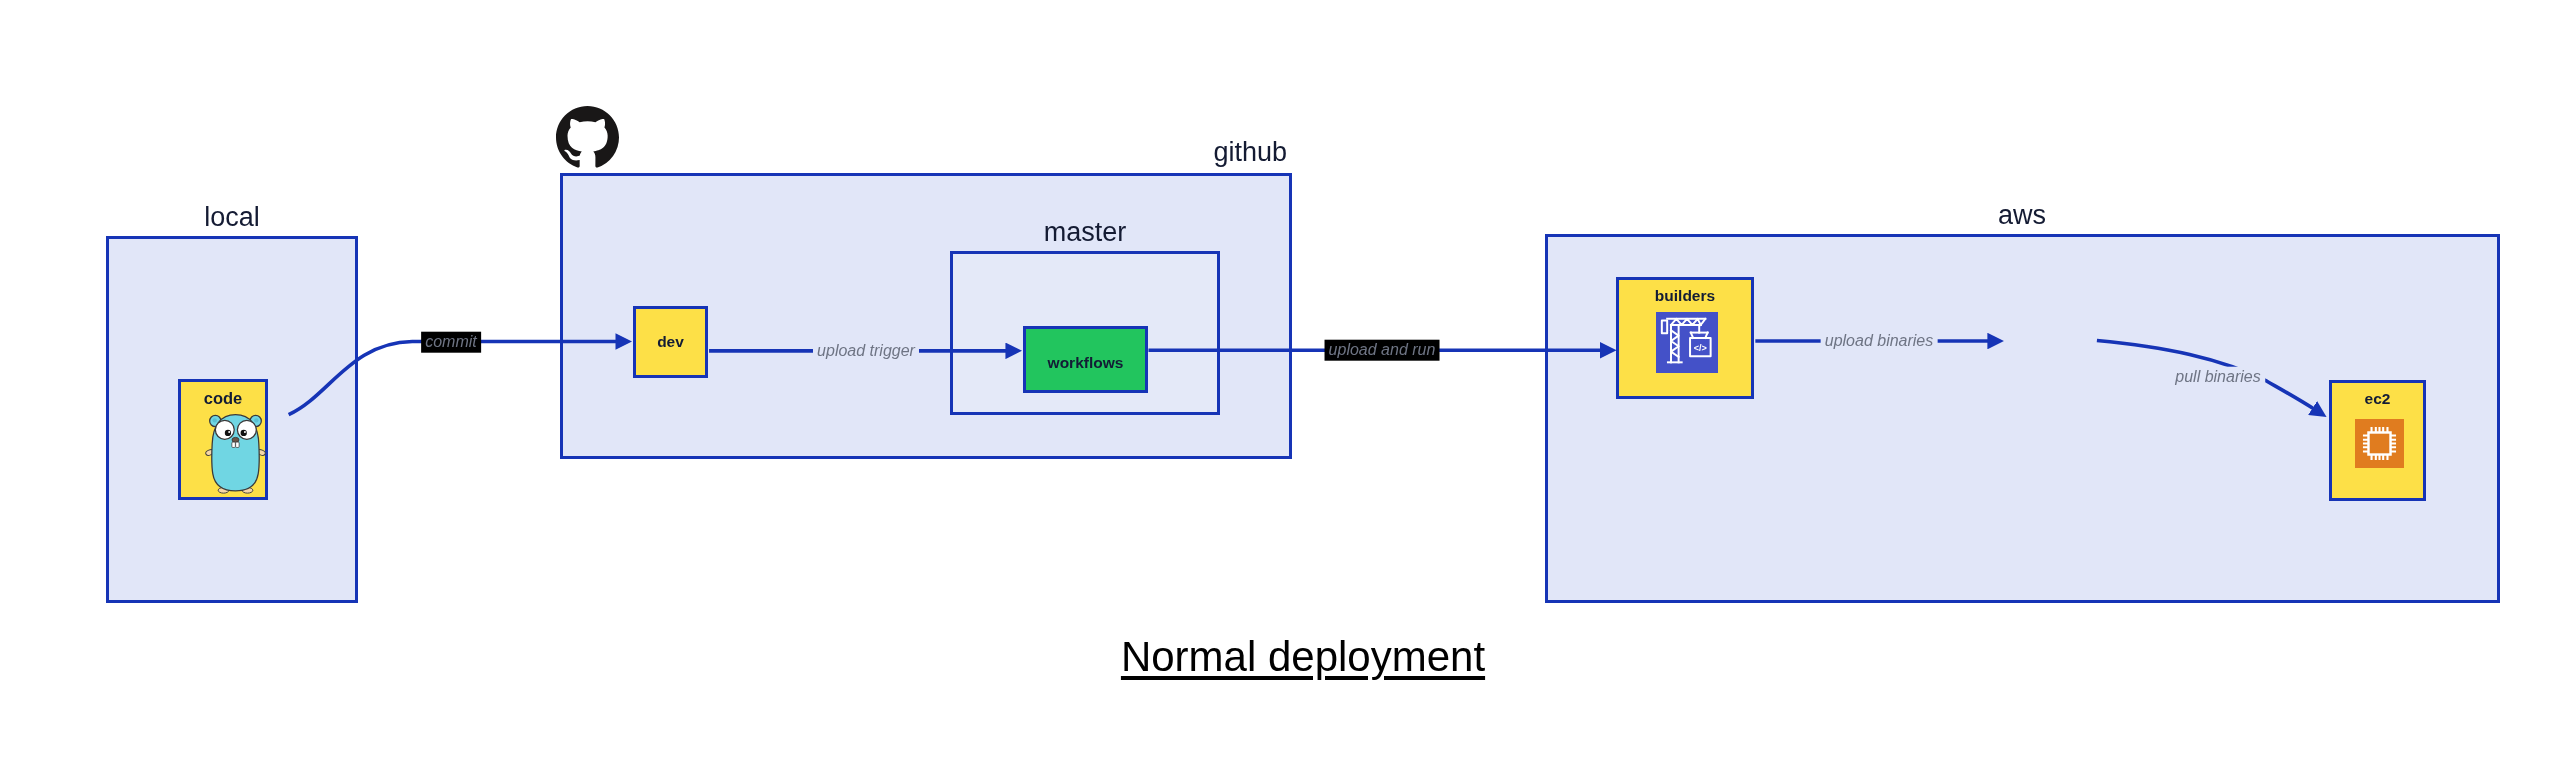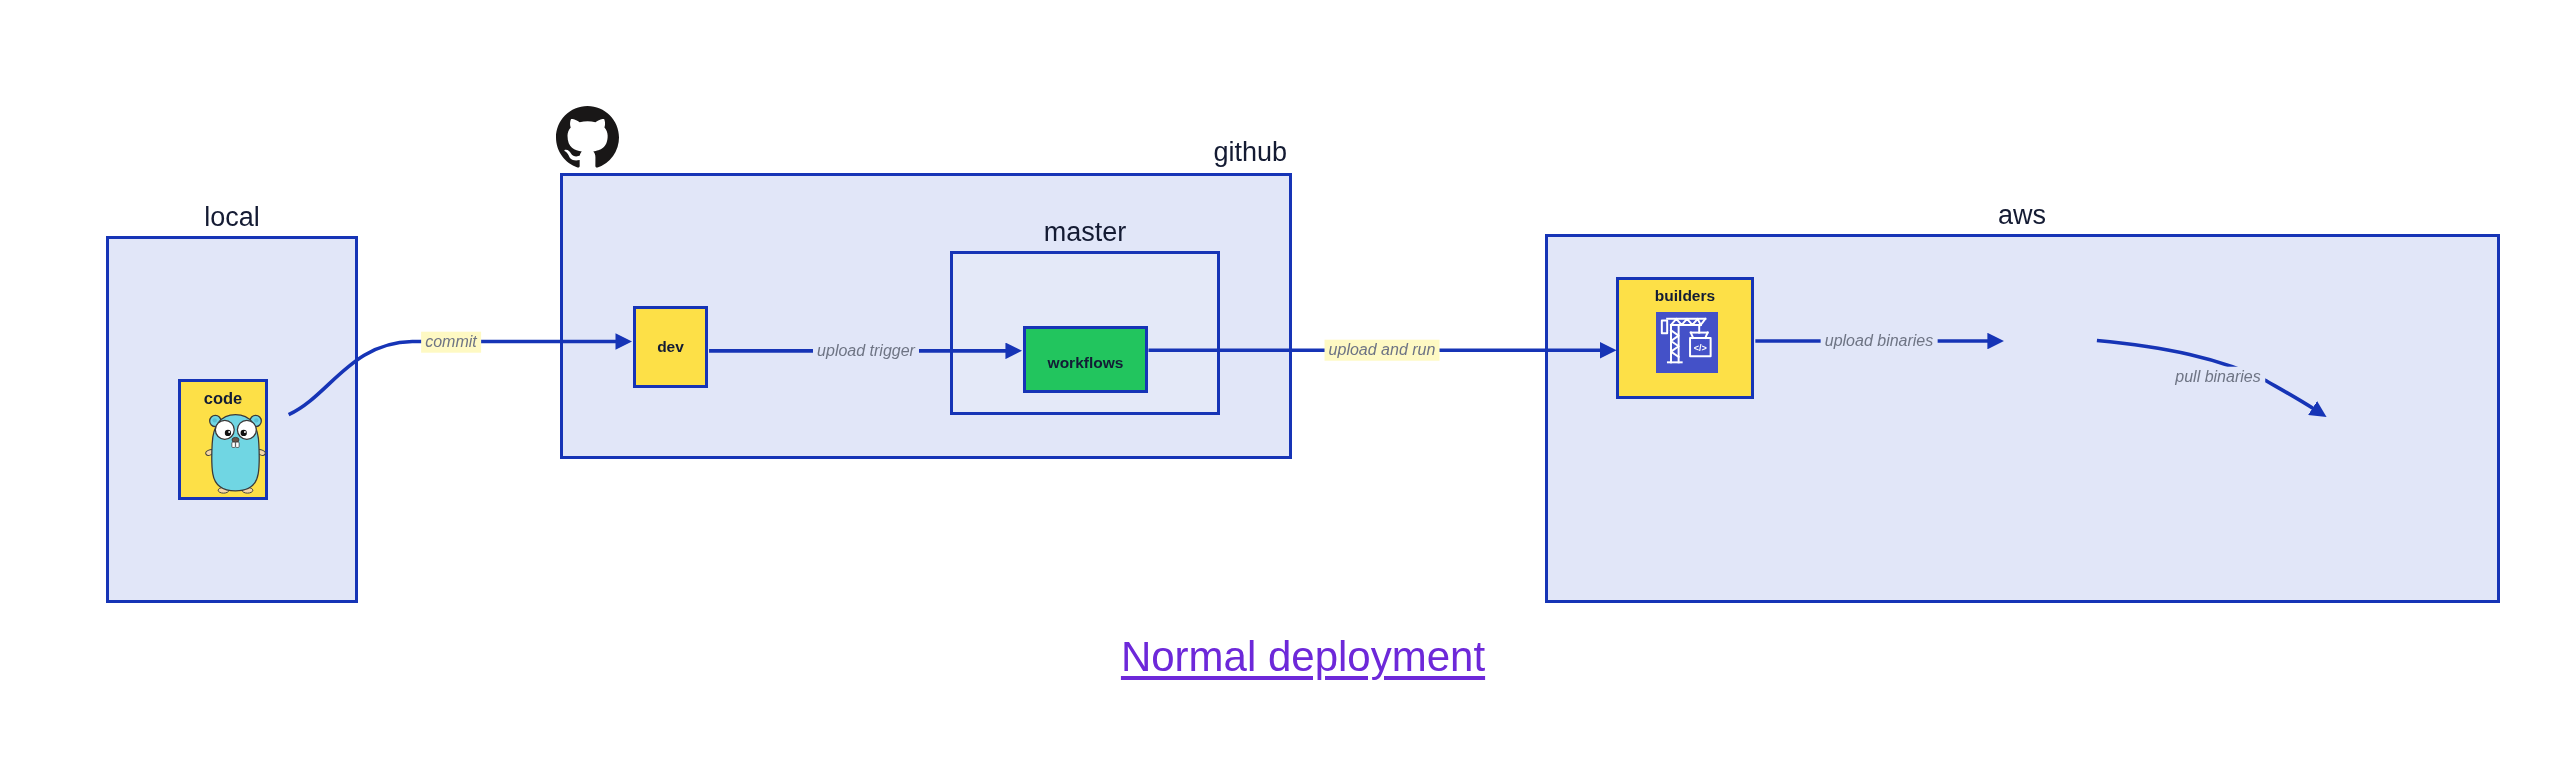--- a/index.html
+++ b/index.html
@@ -23,25 +23,25 @@
   .nlabel.mid{top:50%;transform:translateY(-50%);}
 
   .icon-tile{position:absolute;}
   .icon-tile svg{display:block;width:100%;height:100%;}
 
   .edges-svg{position:absolute;left:0;top:0;z-index:5;pointer-events:none;}
 
   .elabel{position:absolute;z-index:6;transform:translate(-50%,-50%);
           font-size:16px;font-style:italic;color:#6e7484;line-height:20.6px;
           padding:0 4.1px;white-space:nowrap;}
-  .bg-white{background:#fef9c3;}
+  .bg-white{background:#000000;}
   .bg-lav{background:#e1e6f8;}
 
   .title{position:absolute;z-index:6;transform:translateX(-50%);
-         font-size:42px;font-weight:500;color:#6d28d9;white-space:nowrap;
+         font-size:42px;font-weight:500;color:#000000;white-space:nowrap;
          text-decoration:underline;text-decoration-thickness:4.1px;text-underline-offset:5.2px;}
 
   .octocat{position:absolute;z-index:4;}
 </style>
 </head>
 <body>
 
 <div class="stage">
 
   <div class="glabel center" style="left:232px;top:202px;">local</div>
@@ -74,21 +74,21 @@
   </div>
 
   <div class="octocat" style="left:556px;top:106px;width:63px;height:63px;">
     <svg viewBox="0 0 16 16" width="63" height="63">
       <path fill="#191717" fill-rule="evenodd" d="M8 0C3.58 0 0 3.58 0 8c0 3.54 2.29 6.53 5.47 7.59.4.07.55-.17.55-.38 0-.19-.01-.82-.01-1.49-2.01.37-2.53-.49-2.69-.94-.09-.23-.48-.94-.82-1.13-.28-.15-.68-.52-.01-.53.63-.01 1.08.58 1.23.82.72 1.21 1.87.87 2.33.66.07-.52.28-.87.51-1.07-1.78-.2-3.64-.89-3.64-3.95 0-.87.31-1.59.82-2.15-.08-.2-.36-1.02.08-2.12 0 0 .67-.21 2.2.82.64-.18 1.32-.27 2-.27s1.36.09 2 .27c1.53-1.04 2.2-.82 2.2-.82.44 1.1.16 1.92.08 2.12.51.56.82 1.27.82 2.15 0 3.07-1.87 3.75-3.65 3.95.29.25.54.73.54 1.48 0 1.07-.01 1.93-.01 2.2 0 .21.15.46.55.38A8.012 8.012 0 0 0 16 8c0-4.42-3.58-8-8-8z"></path>
     </svg>
   </div>
   <div class="glabel right" style="left:1086px;top:137px;width:201px;">github</div>
   <div class="gbox" style="left:560px;top:173px;width:732px;height:286px;"></div>
 
-  <div class="nbox" style="left:633px;top:306px;width:75px;height:82px;">
+  <div class="nbox" style="left:633px;top:306px;width:75px;height:72px;">
     <div class="nlabel mid">dev</div>
   </div>
 
   <div class="glabel center" style="left:1085px;top:217px;text-align:right;">master</div>
   <div class="gbox" style="left:950px;top:251px;width:270px;height:164px;background:#e4e9f8;"></div>
 
   <div class="nbox" style="left:1023px;top:326px;width:125px;height:67px;background:#22c55e;">
     <div class="nlabel mid" style="top:56%;">workflows</div>
   </div>
 
@@ -113,20 +113,34 @@
           <path d="M45 27 H67"></path>
           <path d="M45 27 L48 34 M67 27 L64 34"></path>
           <rect x="44" y="34" width="27" height="24"></rect>
         </g>
         <text x="57.5" y="50.5" font-size="12" font-weight="bold" fill="#ffffff" text-anchor="middle" font-family="Liberation Sans, sans-serif">&lt;/&gt;</text>
       </svg>
     </div>
   </div>
 
 
+  <div class="nbox" style="left:2329px;top:380px;width:97px;height:121px;">
+    <div class="nlabel top">ec2</div>
+    <div class="icon-tile" style="left:23px;top:36px;width:49px;height:49px;background:#e07c1f;">
+      <svg viewBox="0 0 80 80">
+        <rect x="22" y="22" width="36" height="36" fill="none" stroke="#ffffff" stroke-width="4"></rect>
+        <g stroke="#ffffff" stroke-width="3.4">
+          <path d="M27 13 V22 M34 13 V22 M40 13 V22 M46 13 V22 M53 13 V22"></path>
+          <path d="M27 58 V67 M34 58 V67 M40 58 V67 M46 58 V67 M53 58 V67"></path>
+          <path d="M13 27 H22 M13 34 H22 M13 40 H22 M13 46 H22 M13 53 H22"></path>
+          <path d="M58 27 H67 M58 34 H67 M58 40 H67 M58 46 H67 M58 53 H67"></path>
+        </g>
+      </svg>
+    </div>
+  </div>
 
   <svg class="edges-svg" width="2604" height="781" viewBox="0 0 5054 1516">
     <defs>
       <marker id="arr" viewBox="0 0 10 10" refX="0.5" refY="5" markerWidth="4.6" markerHeight="4.6" orient="auto-start-reverse">
         <path d="M0 0 L10 5 L0 10 Z" fill="#1634b6"></path>
       </marker>
     </defs>
     <g stroke="#1634b6" stroke-width="7" fill="none">
       <path d="M 560 805 C 640 768, 680 665, 800 663 L 1196 663" marker-end="url(#arr)"></path>
       <path d="M 1376 681 L 1953 681" marker-end="url(#arr)"></path>

